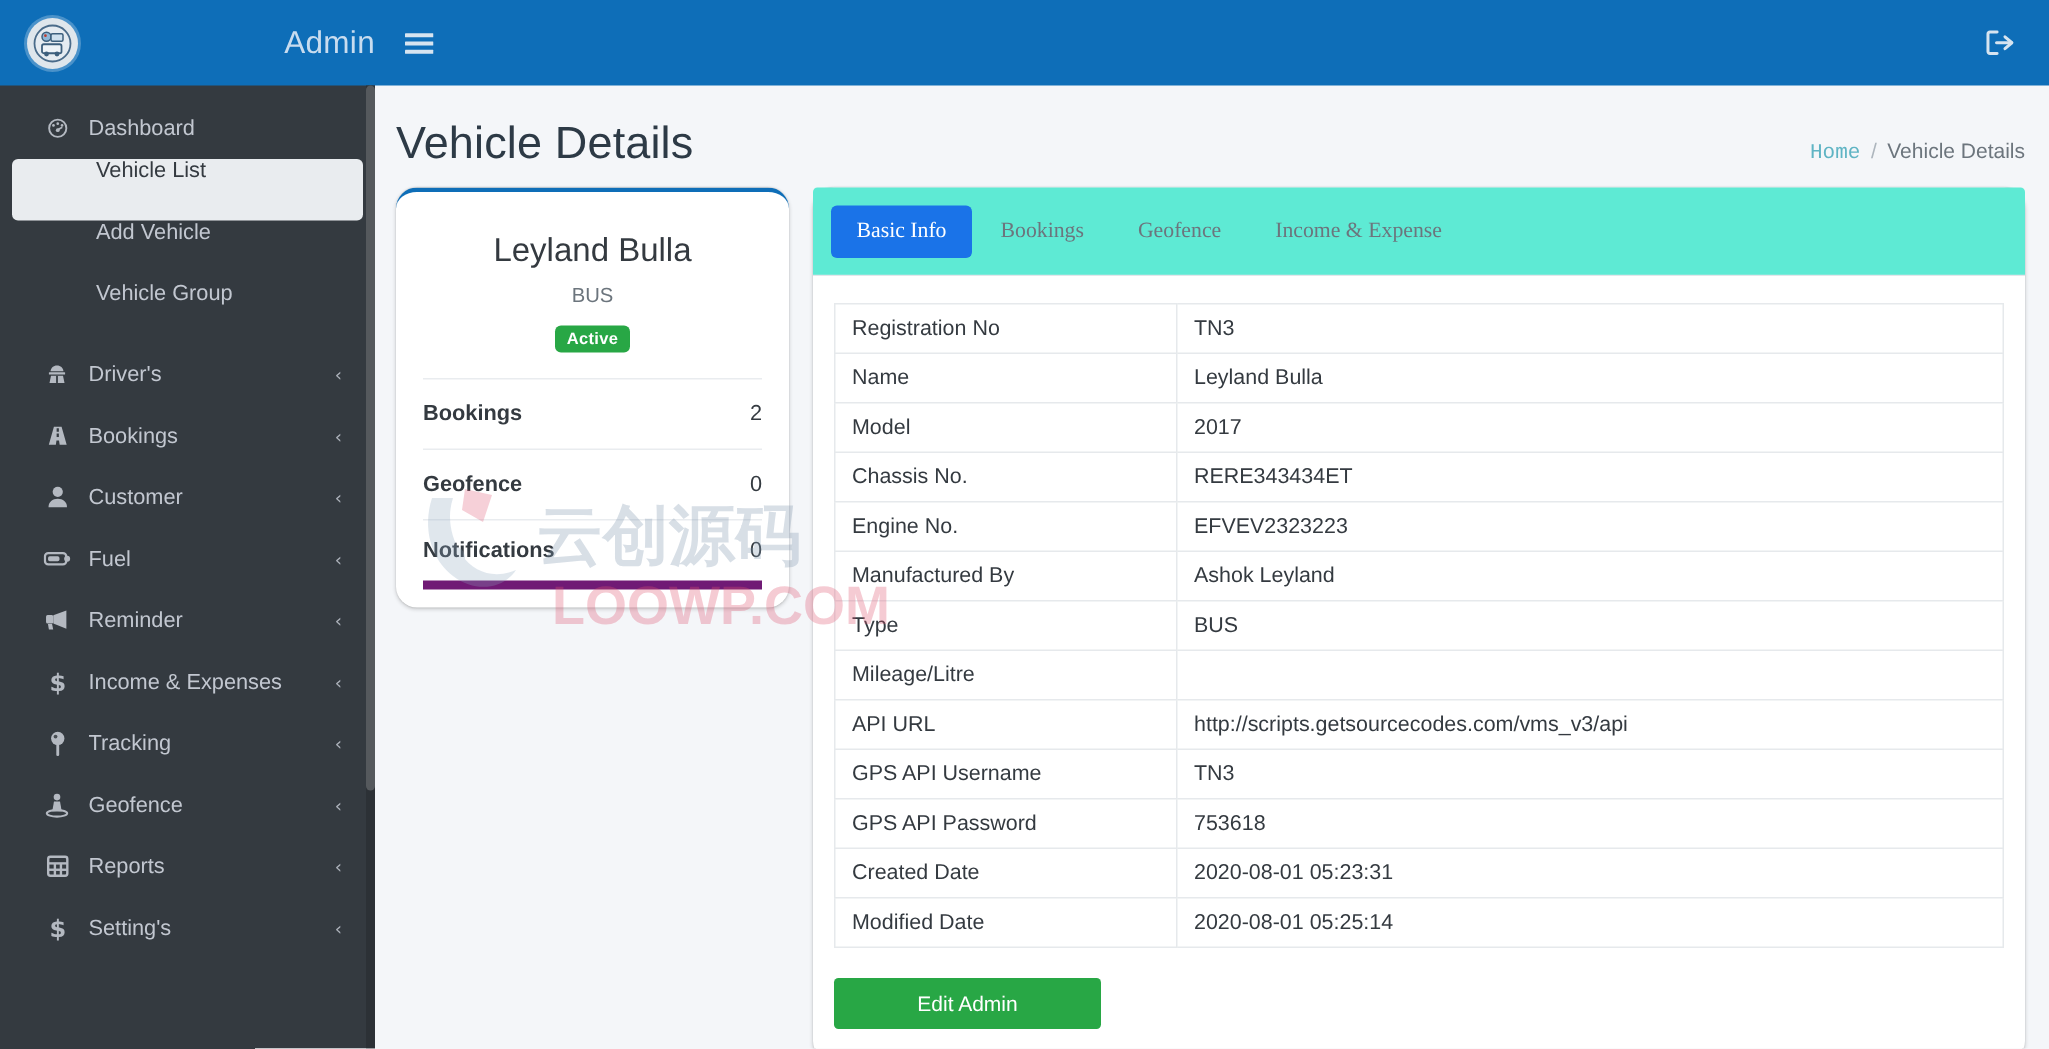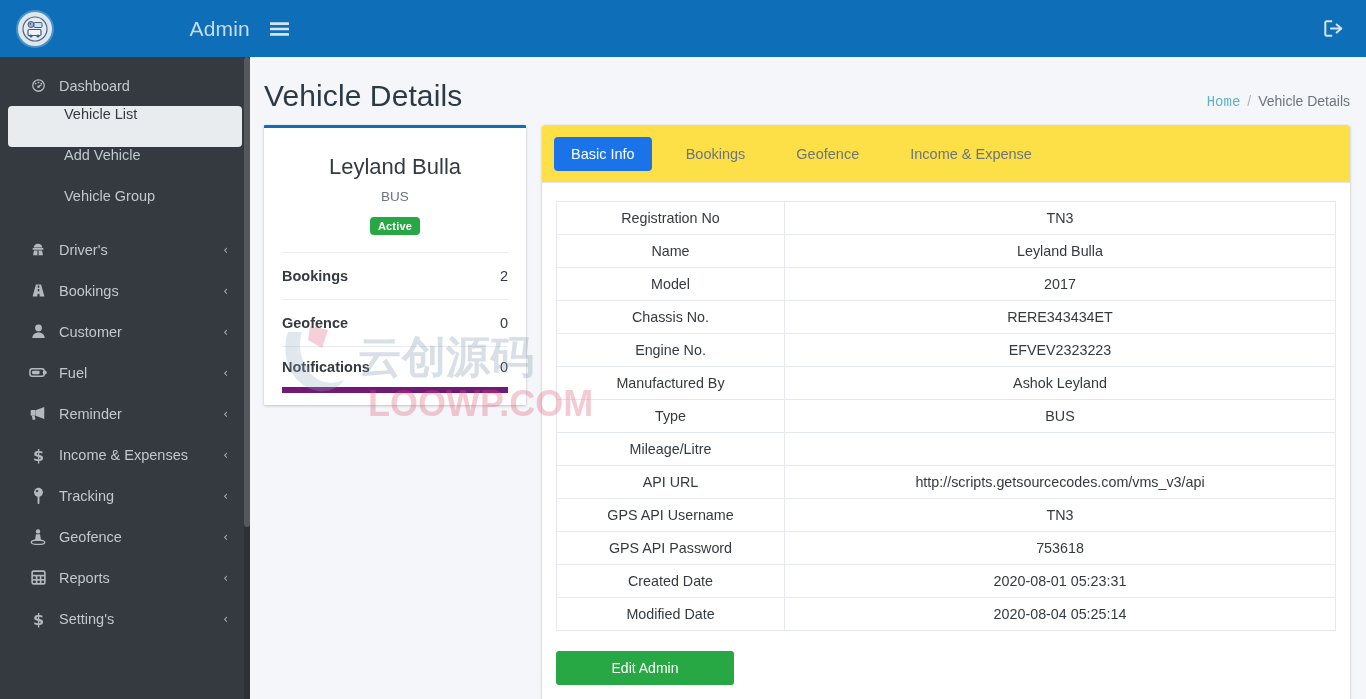--- a/index.html
+++ b/index.html
@@ -89,21 +89,21 @@
   }
   .page-title { font-size: 30px; font-weight: 400; color: #2d3a46; letter-spacing: .1px; }
   .breadcrumb { font-size: 14px; color: #6c757d; display: flex; gap: 7px; align-items: baseline; }
   .breadcrumb a { color: #5fb4c4; text-decoration: none; cursor: pointer; font-family: Liberation Mono, monospace; }
   .breadcrumb .sep { color: #adb5bd; }
 
   .content-body { display: flex; gap: 16px; padding: 0 16px 0 14px; flex: 1 1 auto; align-items: flex-start; }
 
   .card {
     background: #fff;
-    border-radius: 1px;
+    border-radius: 14px;
     box-shadow: 0 0 1px rgba(0,0,0,.125), 0 1px 3px rgba(0,0,0,.2);
   }
   
   .profile-card { width: 262px; flex: 0 0 262px; border-top: 3px solid #0e6eb8; padding: 16px 18px 12px; }
   .veh-name { text-align: center; font-size: 22px; color: #343a40; font-weight: 400; margin-top: 10px; }
   .veh-type { text-align: center; font-size: 13.5px; color: #6c757d; margin-top: 9px; }
   .badge-wrap { display: flex; justify-content: center; margin-top: 13px; }
   .badge-active {
     background: #28a745; color: #fff; font-size: 11px; font-weight: bold;
     padding: 3px 8px; border-radius: 4px; letter-spacing: .2px;
@@ -114,31 +114,31 @@
     border-top: 1px solid #e9ecef; height: 47px; font-size: 14.5px;
   }
   .stat-row:last-child { border-bottom: 6px solid #701a75; }
   .stat-row .k { font-weight: bold; color: #343a40; }
   .stat-row .v { color: #343a40; }
 
   
   .tab-card { flex: 1 1 auto; align-self: flex-start; }
   .tab-head {
     border-bottom: 1px solid #e3e6ea;
-    padding: 12px 12px 0 12px; display: flex; gap: 17px;
-    background: #fde047; border-radius: 3px 3px 0 0;
+    padding: 12px 12px 0 12px; display: flex; gap: 2px;
+    background: #5eead4; border-radius: 3px 3px 0 0; font-family: Liberation Serif, serif;
   }
   .tab {
     padding: 9px 17px; font-size: 14.5px; color: #6c757d; cursor: pointer;
     border-radius: 4px; margin-bottom: 11px;
   }
   .tab.active { background: #1a73e8; color: #fff; }
   .tab-body { padding: 18px 14px 22px 14px; }
 
-  table.detail { width: 100%; border-collapse: collapse; text-align: center; }
+  table.detail { width: 100%; border-collapse: collapse; }
   table.detail td {
     border: 1px solid #e6e9ec; padding: 8px 11px;
     font-size: 14.3px; color: #343a40; height: 31px;
   }
   table.detail td.k { width: 228px; }
   .btn-edit {
     margin-top: 20px; display: inline-block;
     background: #28a745; color: #fff; border: none;
     font-size: 14px; font-family: "Liberation Sans", sans-serif;
     padding: 0 12px; height: 34px; width: 178px;
@@ -430,21 +430,21 @@
               <tr>
                 <td class="k">GPS API Password</td>
                 <td class="v">753618</td>
               </tr>
               <tr>
                 <td class="k">Created Date</td>
                 <td class="v">2020-08-01 05:23:31</td>
               </tr>
               <tr>
                 <td class="k">Modified Date</td>
-                <td class="v">2020-08-04 05:25:14</td>
+                <td class="v">2020-08-01 05:25:14</td>
               </tr>
             </tbody>
           </table>
           <button class="btn-edit">Edit Admin</button>
         </div>
       </div>
     </div>
 
   </section>
 

